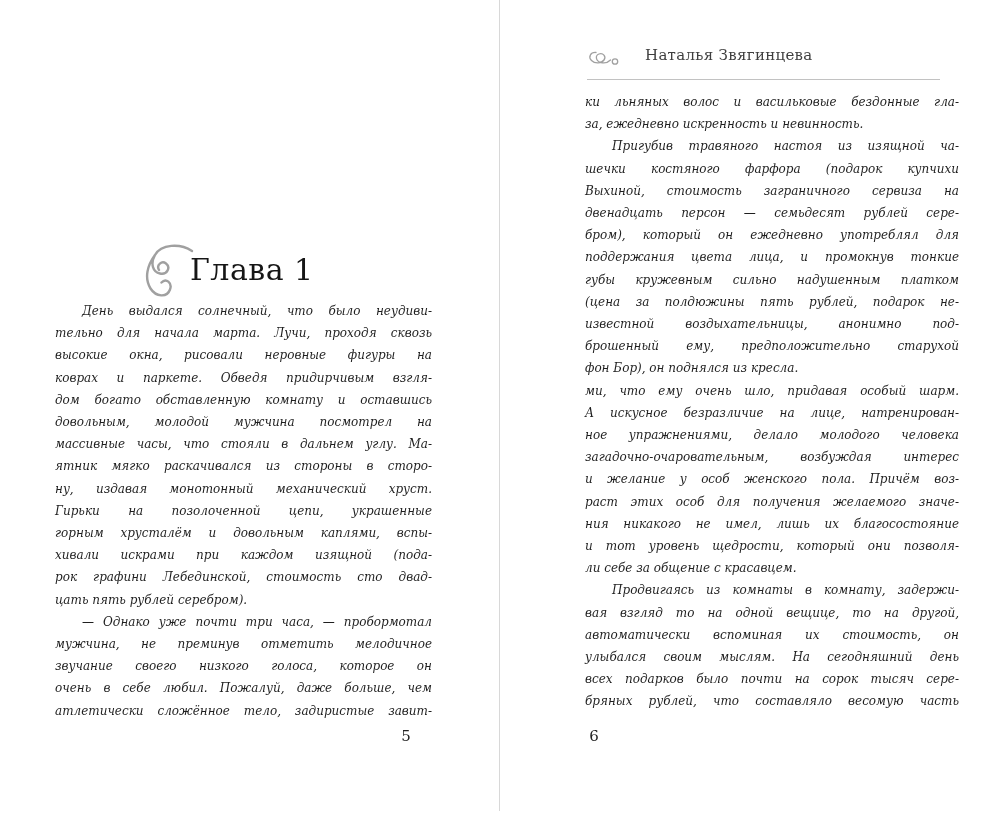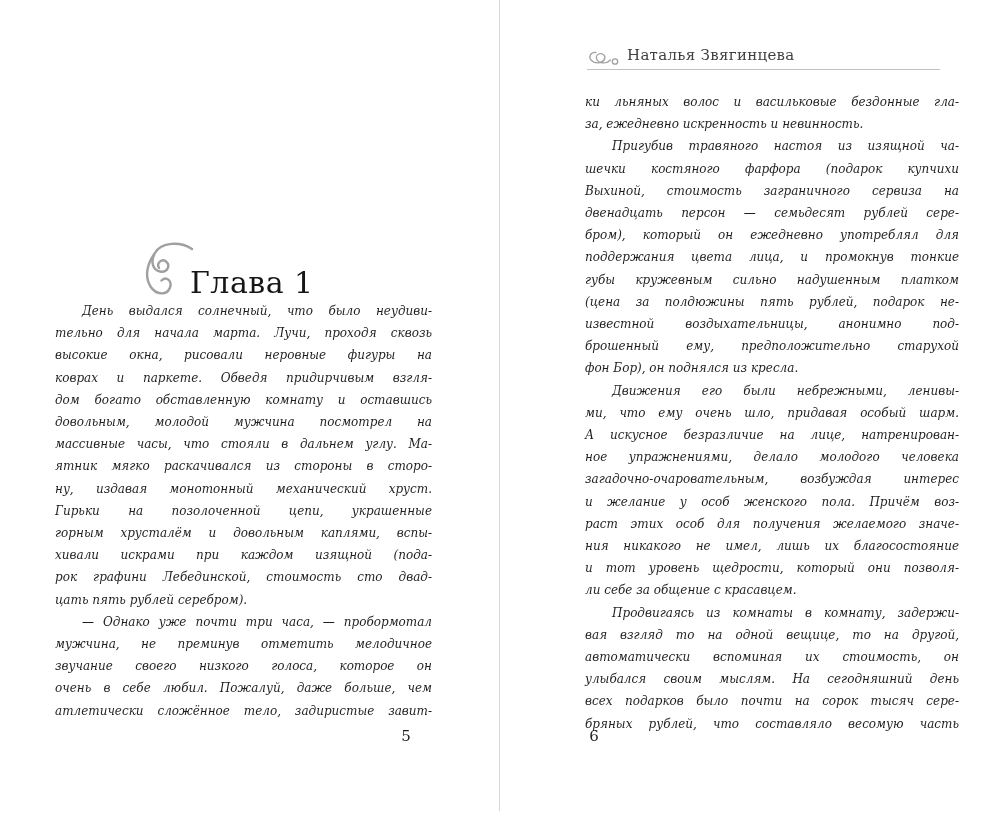--- a/index.html
+++ b/index.html
@@ -21,21 +21,21 @@
     color:var(--body-text);
     overflow:hidden;
   }
   .divider{
     position:absolute;left:499px;top:0;width:1px;height:811px;
     background:var(--divider);
   }
   
   .chapter-heading{
     position:absolute;left:142px;top:238px;height:62px;
-    display:flex;align-items:flex-end;
+    display:flex;align-items:center;
   }
   .ornament{display:inline-block;line-height:0;color:var(--ornament);}
   .ornament.big{margin-right:-8px;margin-top:6px;}
   .chapter-title{
     margin:0;font-weight:400;font-size:30px;color:var(--heading-text);
     letter-spacing:0.5px;white-space:nowrap;
   }
   .body-text{
     font-size:12px;line-height:22.2px;color:var(--body-text);font-style:italic;
   }
@@ -46,23 +46,23 @@
   .line.indent{text-indent:27px;}
   .page-number{
     position:absolute;top:727px;width:18px;text-align:center;
     font-size:15px;color:var(--page-number-text);
   }
   .page-number.left-num{left:397px;}
   .page-number.right-num{left:585px;}
   
   .running-header{
     position:absolute;left:587px;top:46px;width:353px;
-    display:flex;align-items:flex-end;gap:7px;
+    display:flex;align-items:flex-end;gap:25px;
     border-bottom:1px solid var(--header-rule);
-    padding-bottom:5px;
+    padding-bottom:15px;
   }
   .running-header-text{
     font-size:15px;color:var(--header-text);letter-spacing:0.3px;
     white-space:nowrap;
   }
   .ornament.small{margin-bottom:-3px;}
 </style>
 </head>
 <body>
 
@@ -125,21 +125,20 @@
         <div class="line">шечки костяного фарфора (подарок купчихи</div>
         <div class="line">Выхиной, стоимость заграничного сервиза на</div>
         <div class="line">двенадцать персон — семьдесят рублей сере-</div>
         <div class="line">бром), который он ежедневно употреблял для</div>
         <div class="line">поддержания цвета лица, и промокнув тонкие</div>
         <div class="line">губы кружевным сильно надушенным платком</div>
         <div class="line">(цена за полдюжины пять рублей, подарок не-</div>
         <div class="line">известной воздыхательницы, анонимно под-</div>
         <div class="line">брошенный ему, предположительно старухой</div>
         <div class="line end">фон Бор), он поднялся из кресла.</div>
-        <div class="line indent">Движения его были небрежными, ленивы-</div>
         <div class="line">ми, что ему очень шло, придавая особый шарм.</div>
         <div class="line">А искусное безразличие на лице, натренирован-</div>
         <div class="line">ное упражнениями, делало молодого человека</div>
         <div class="line">загадочно-очаровательным, возбуждая интерес</div>
         <div class="line">и желание у особ женского пола. Причём воз-</div>
         <div class="line">раст этих особ для получения желаемого значе-</div>
         <div class="line">ния никакого не имел, лишь их благосостояние</div>
         <div class="line">и тот уровень щедрости, который они позволя-</div>
         <div class="line end">ли себе за общение с красавцем.</div>
         <div class="line indent">Продвигаясь из комнаты в комнату, задержи-</div>

